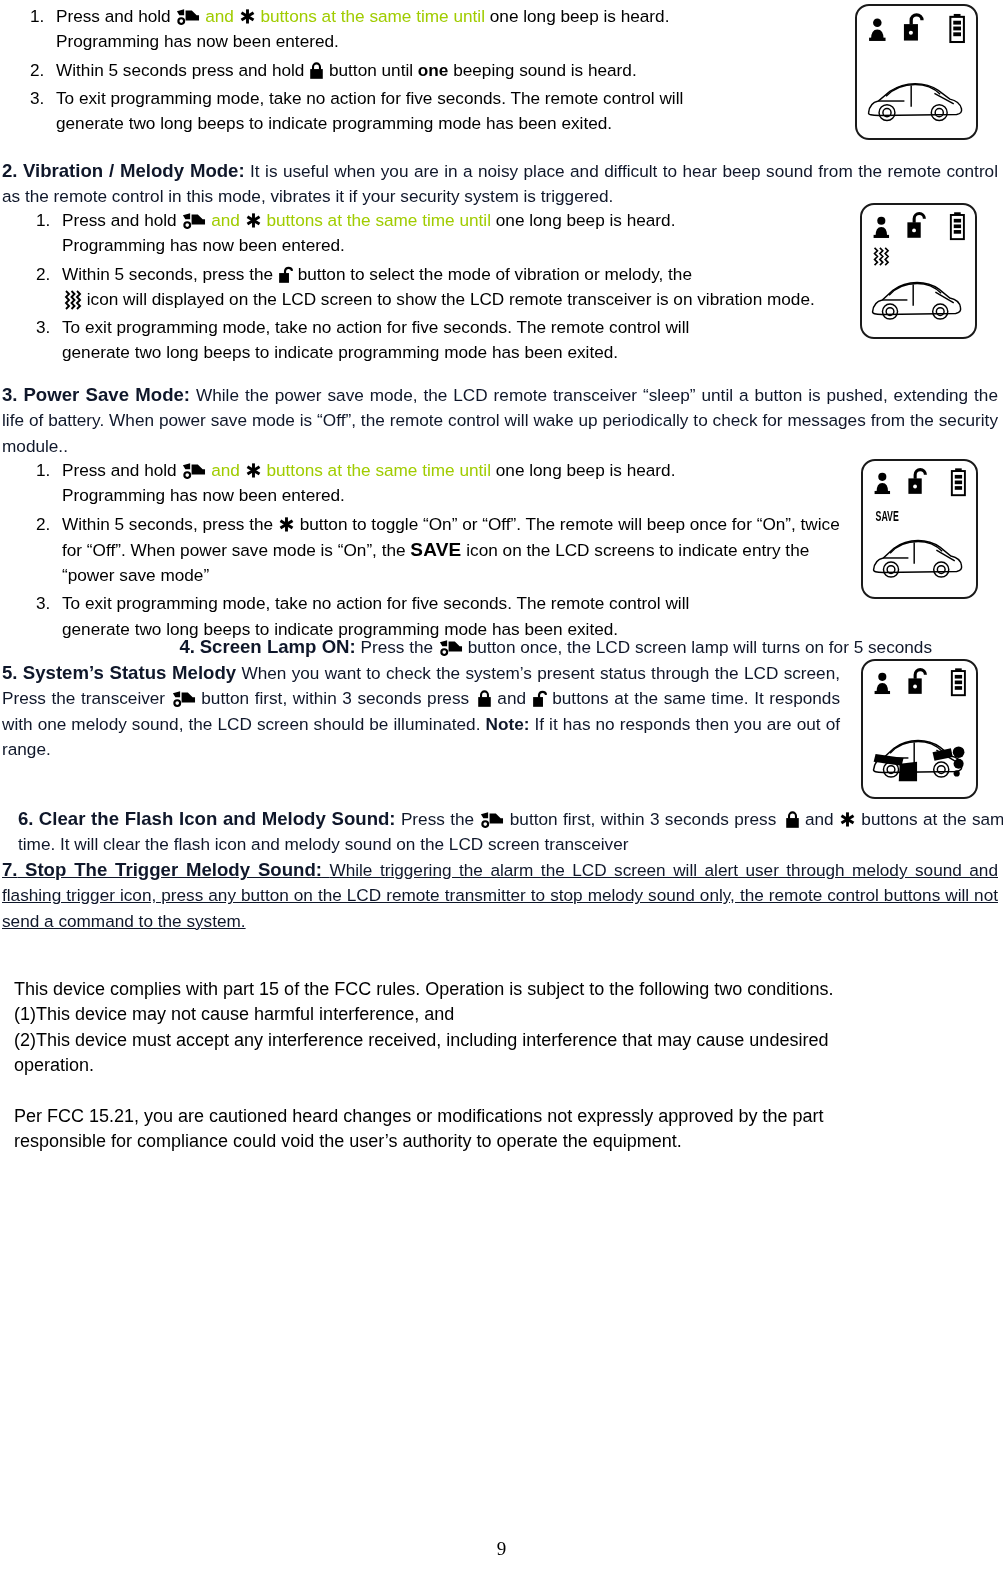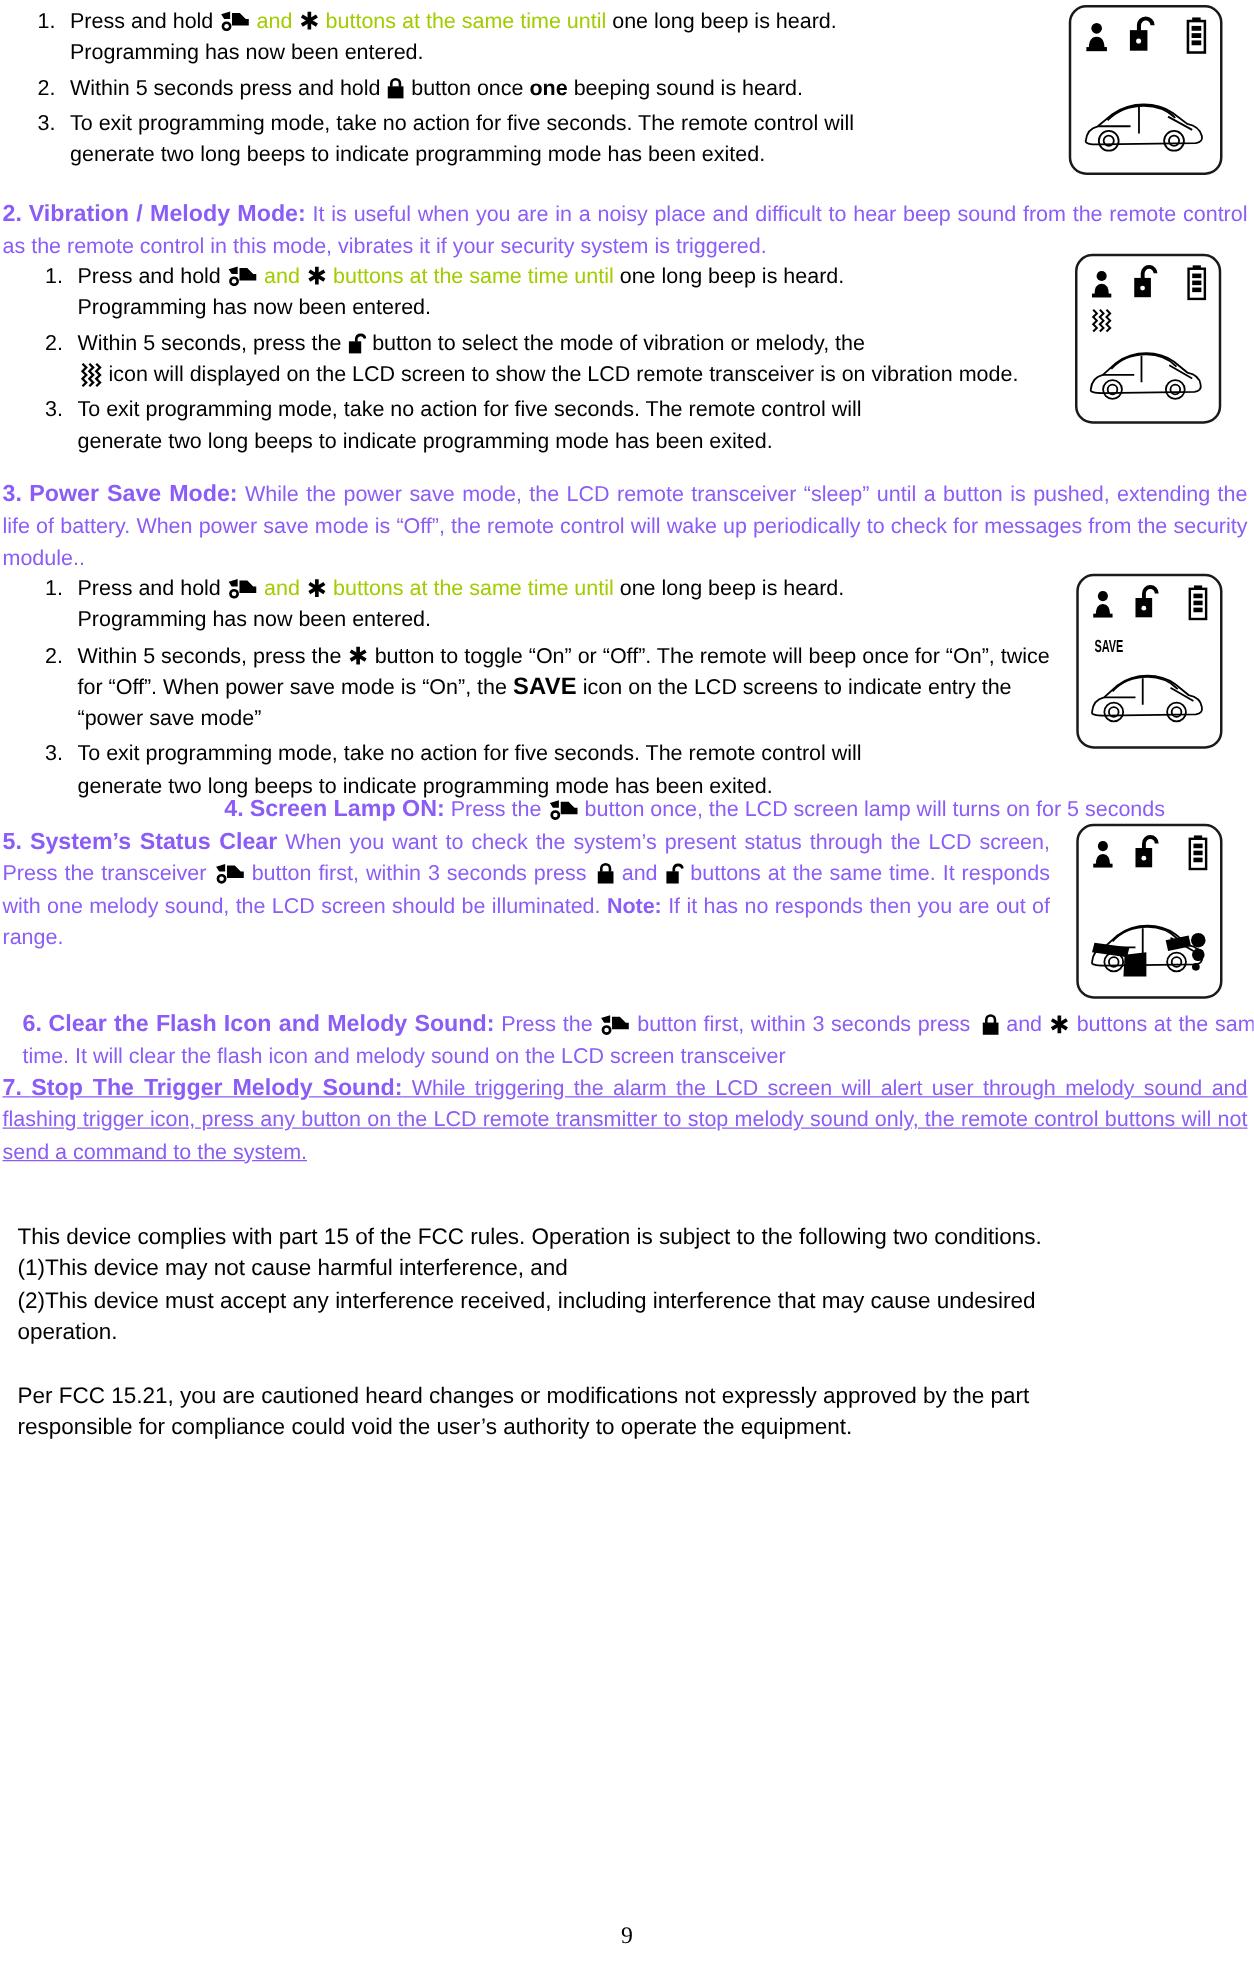--- a/index.html
+++ b/index.html
@@ -18,21 +18,21 @@
     overflow: hidden;
     background: #ffffff;
   }
 
   
   .block {
     position: absolute;
     font-size: 17.2px;
     line-height: 25.3px;
     text-align: justify;
-    color: #8b5cf6;
+    color: #0f172a;
   }
   .b { font-weight: bold; text-align: center; }
   .green { color: #A0CC00; }
 
   .numhead {
     font-weight: bold;
     font-size: 18.6px;
   }
   .sublist {
     position: absolute;
@@ -144,21 +144,21 @@
 
     <div class="li" style="padding-left:26px; margin-top:3px;">
       <span class="marker">2.</span>
       <span>Within 5 seconds press and hold</span>
       <span class="ico ico-lock">
         <svg viewBox="0 0 16 20">
             <path fill="none" stroke="#000" stroke-width="2.2" d="M4.3 9 V6.2 a3.7 3.7 0 0 1 7.4 0 V9"></path>
             <rect x="1.3" y="8.6" width="13.4" height="10.4" fill="#000"></rect>
           </svg>
       </span>
-      <span>button once</span>
+      <span>button until</span>
       <span class="b">one</span>
       <span>beeping sound is heard.</span>
     </div>
 
     <div class="li" style="padding-left:26px; margin-top:3px;">
       <span class="marker">3.</span>
       <span>To exit programming mode, take no action for five seconds. The remote control will</span>
       <br>
       <span>generate two long beeps to indicate programming mode has been exited.</span>
     </div>
@@ -402,21 +402,21 @@
       <svg viewBox="0 0 26 18">
           <path fill="#000" d="M2 3.5 L9.5 1.2 L9.5 7.5 L4.5 7.5 Z M11 2.5 L17.5 2.5 L22.5 7.5 L25 7.5 L25 13 L11 13 Z M6.5 9.5 a4.1 4.1 0 1 1 0 8.2 a4.1 4.1 0 1 1 0 -8.2 Z"></path>
           <circle cx="6.5" cy="13.6" r="1.9" fill="#fff"></circle>
         </svg>
     </span>
     <span>button once, the LCD screen lamp will turns on for 5 seconds</span>
   </div>
 
   <div class="block" style="left:2px; top:660px; width:838px;">
     <span class="numhead">5.</span>
-    <span class="numhead">System’s Status Clear</span>
+    <span class="numhead">System’s Status Melody</span>
     <span>When you want to check the system’s present status through the LCD screen, Press the transceiver</span>
     <span class="ico ico-trans">
       <svg viewBox="0 0 26 18">
           <path fill="#000" d="M2 3.5 L9.5 1.2 L9.5 7.5 L4.5 7.5 Z M11 2.5 L17.5 2.5 L22.5 7.5 L25 7.5 L25 13 L11 13 Z M6.5 9.5 a4.1 4.1 0 1 1 0 8.2 a4.1 4.1 0 1 1 0 -8.2 Z"></path>
           <circle cx="6.5" cy="13.6" r="1.9" fill="#fff"></circle>
         </svg>
     </span>
     <span>button first, within 3 seconds press</span>
     <span class="ico ico-lock" style="margin-left:2px;">
       <svg viewBox="0 0 16 20">

